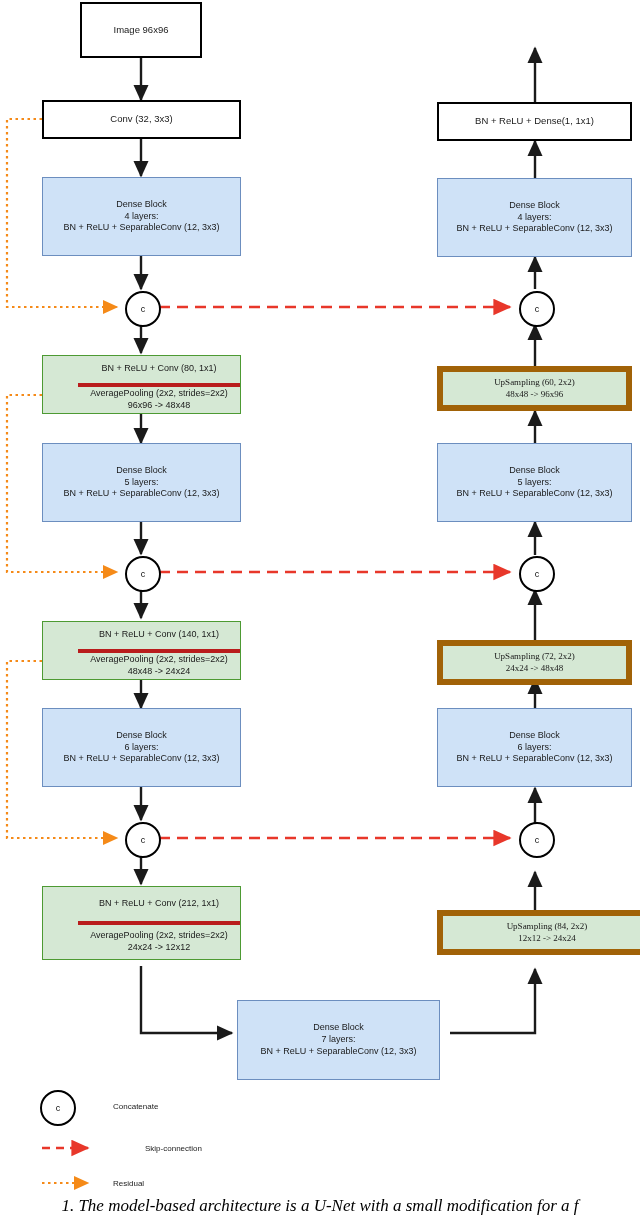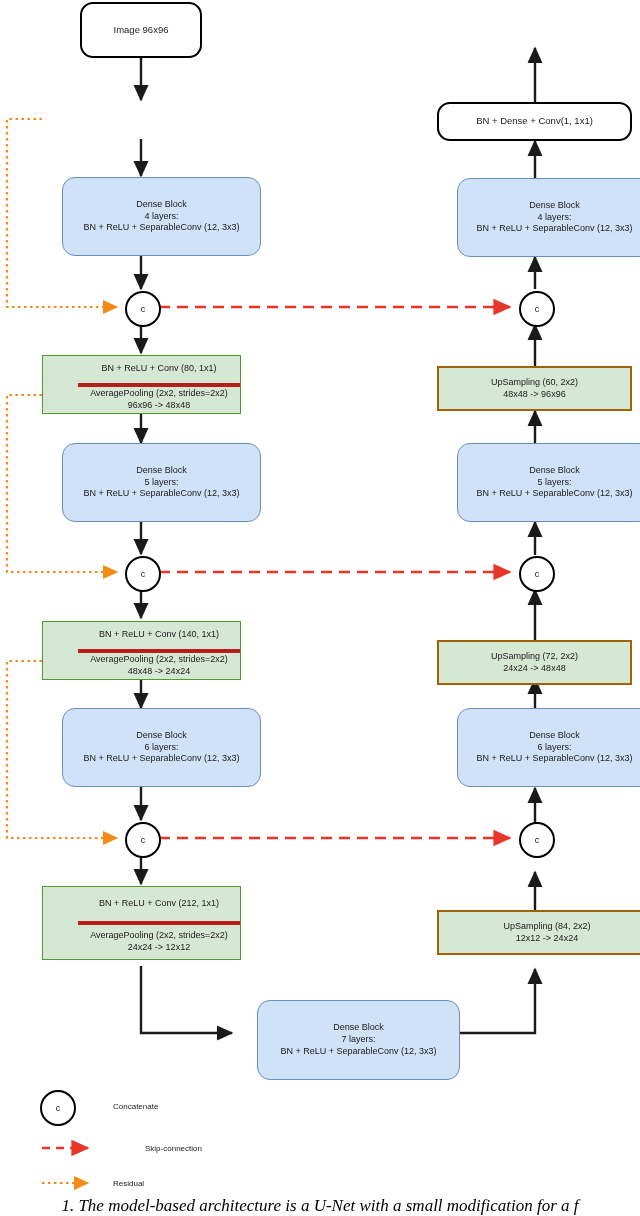--- a/index.html
+++ b/index.html
@@ -20,33 +20,31 @@
   .box {
     position: absolute;
     box-sizing: border-box;
     display: flex;
     flex-direction: column;
     align-items: center;
     justify-content: center;
     text-align: left;
     line-height: 1.32;
     color: #1a1a1a;
-    border-radius: 13px;
   }
   .box .ln { display: block; white-space: nowrap; }
   .box-white {
     background: #ffffff;
     border: 2px solid #000000;
     font-size: 9.5px;
   }
   .box-blue {
     background: #cfe2f7;
     border: 1px solid #6c8ebf;
     font-size: 9px;
-    margin-left: 20px;
   }
   .box-green-wrap {
     position: absolute;
     box-sizing: border-box;
     border: 1px solid #4d9a33;
     background: #d5e8d4;
     display: flex;
     flex-direction: column;
     font-size: 9px;
     color: #1a1a1a;
@@ -59,30 +57,31 @@
     align-items: center;
     justify-content: center;
     text-align: center;
     line-height: 1.32;
     white-space: nowrap;
   }
   .green-row + .green-row { border-top: 4px solid #b91c1c; }
   .box-green-single {
     position: absolute;
     box-sizing: border-box;
-    border: 2px solid #a16207;
+    border: 6px solid #a16207;
     background: #d5e8d4;
     display: flex;
     flex-direction: column;
     align-items: center;
     justify-content: center;
     text-align: center;
     line-height: 1.32;
     font-size: 9px;
     color: #1a1a1a;
+    font-family: Liberation Serif, serif;
   }
   .concat {
     position: absolute;
     width: 32px;
     height: 32px;
     border-radius: 50%;
     border: 2px solid #000000;
     background: #ffffff;
     display: flex;
     align-items: center;
@@ -183,20 +182,23 @@
     </g>
     <g stroke="#f58a18" stroke-width="2.2" fill="none" stroke-dasharray="2.5,3.5">
       <line x1="42" y1="1183" x2="88" y2="1183" marker-end="url(#arrowOrange)"></line>
     </g>
   </svg>
 
   <div class="box box-white" style="left:80px; top:2px; width:122px; height:56px;">
     <span class="ln">Image 96x96</span>
   </div>
 
+  <div class="box box-white" style="left:42px; top:100px; width:199px; height:39px;">
+    <span class="ln">Conv (32, 3x3)</span>
+  </div>
 
   <div class="box box-blue" style="left:42px; top:177px; width:199px; height:79px;">
     <span class="ln">Dense Block</span>
     <span class="ln">4 layers:</span>
     <span class="ln">BN + ReLU + SeparableConv (12, 3x3)</span>
   </div>
 
   <div class="concat" style="left:125px; top:291px;">
     <span>c</span>
   </div>
@@ -296,21 +298,21 @@
     <span class="ln">Dense Block</span>
     <span class="ln">4 layers:</span>
     <span class="ln">BN + ReLU + SeparableConv (12, 3x3)</span>
   </div>
 
   <div class="concat" style="left:519px; top:291px;">
     <span>c</span>
   </div>
 
   <div class="box box-white" style="left:437px; top:102px; width:195px; height:39px;">
-    <span class="ln">BN + Dense + Conv(1, 1x1)</span>
+    <span class="ln">BN + ReLU + Dense(1, 1x1)</span>
   </div>
 
   <div class="concat" style="left:40px; top:1090px;">
     <span>c</span>
   </div>
   <div class="legend-item" style="left:113px; top:1102px;">
     <span>Concatenate</span>
   </div>
   <div class="legend-item" style="left:113px; top:1144px;margin-left:32px;">
     <span>Skip-connection</span>

